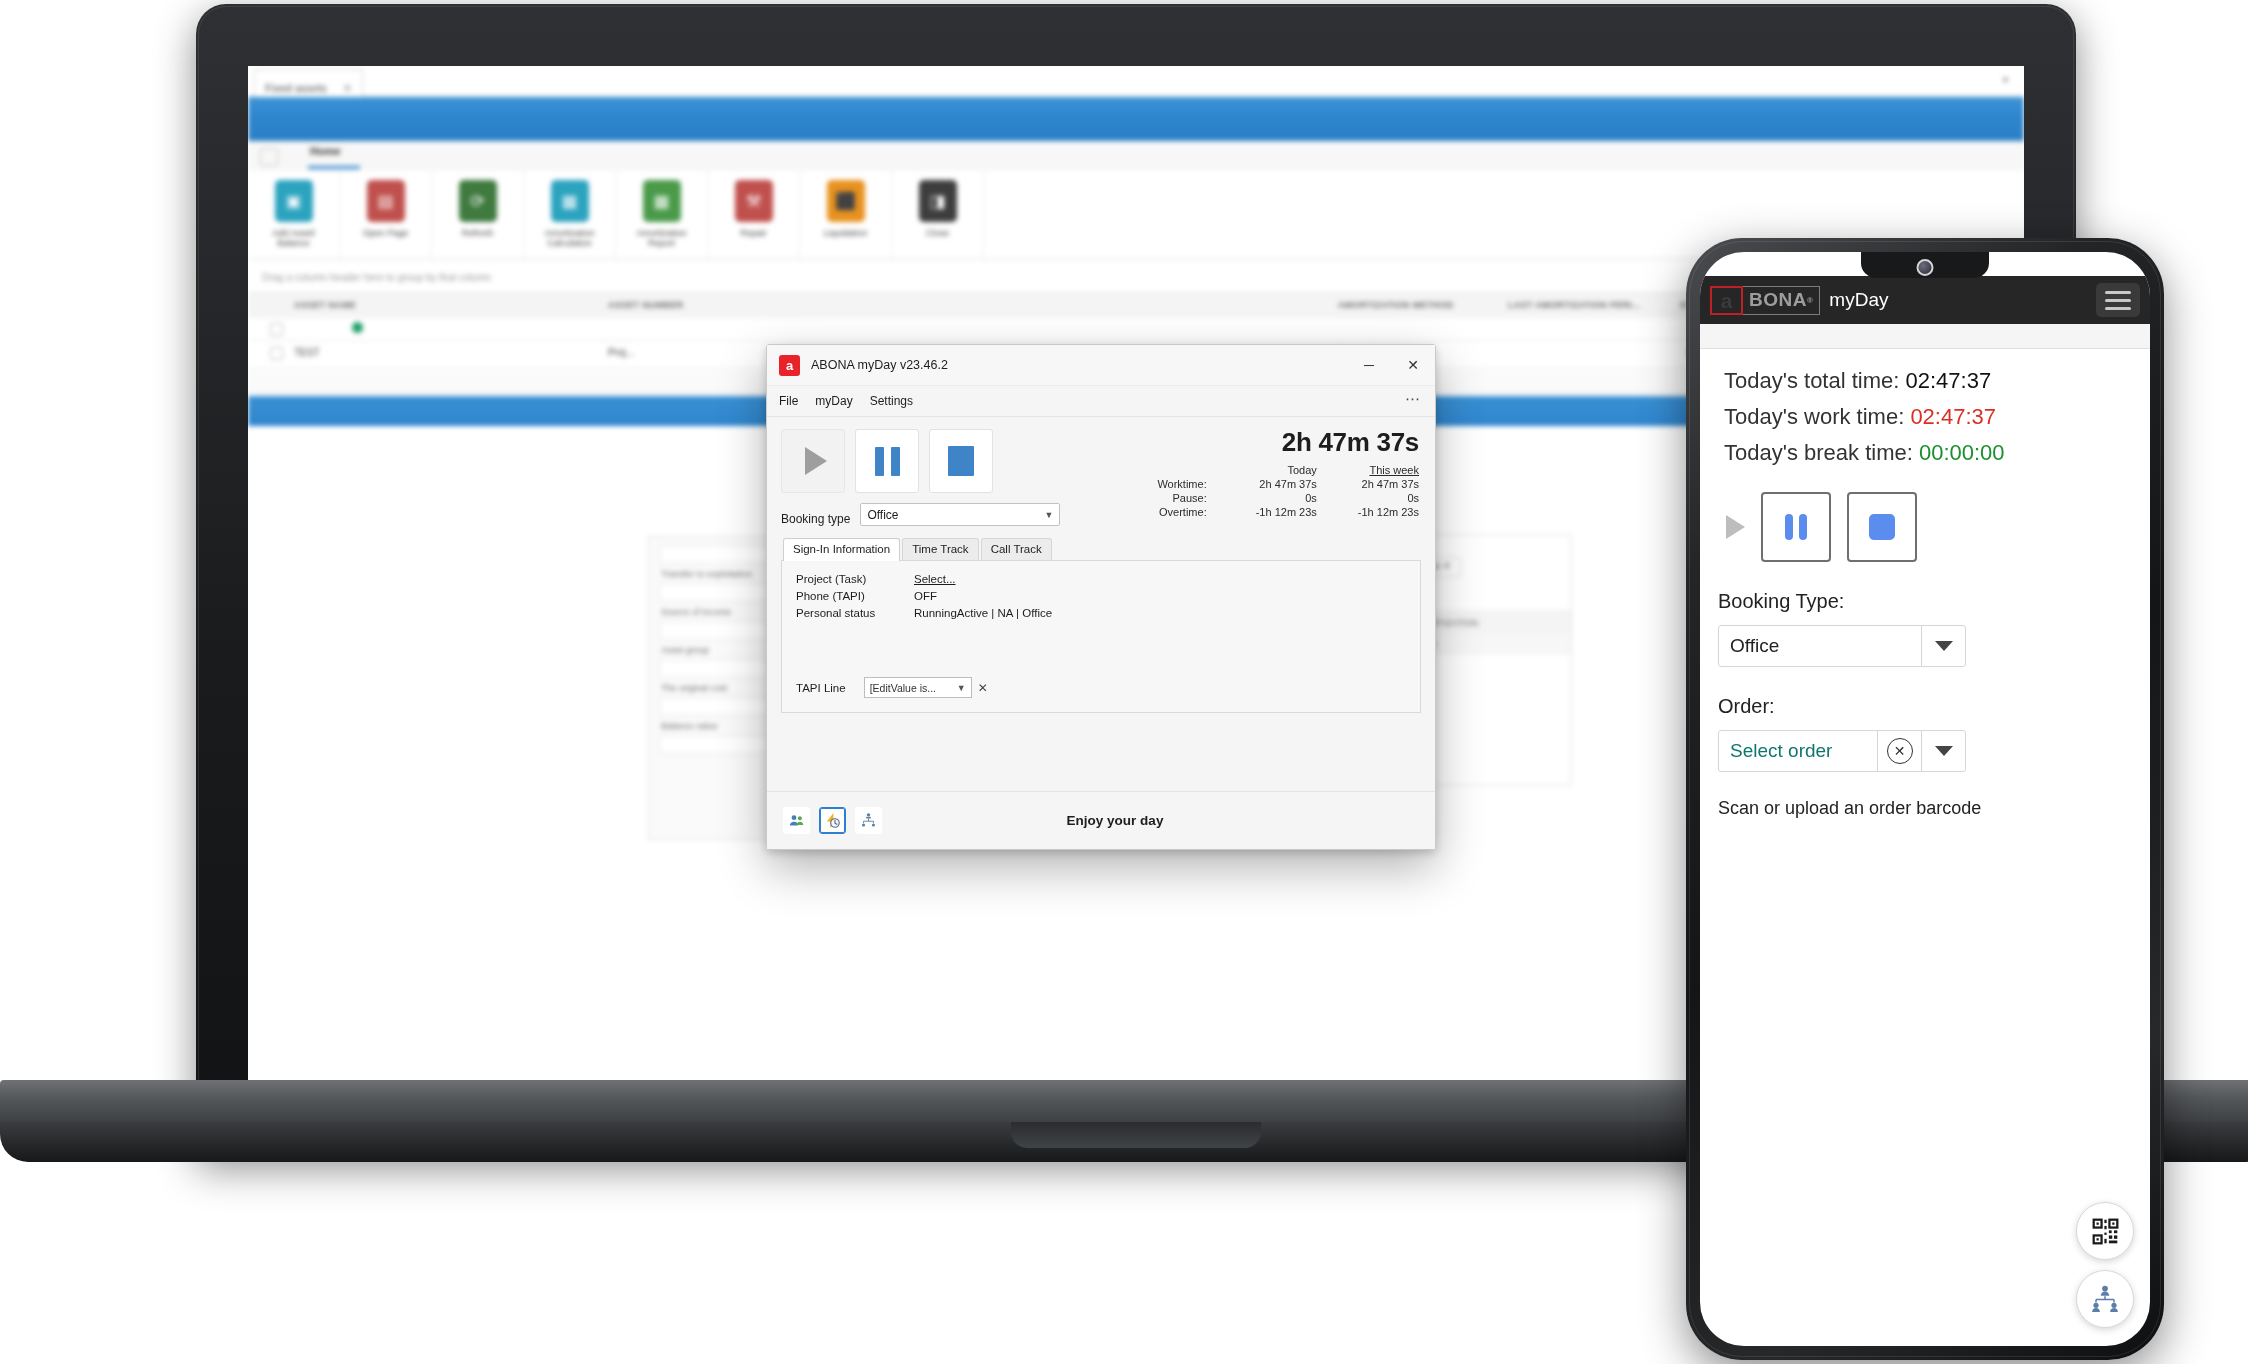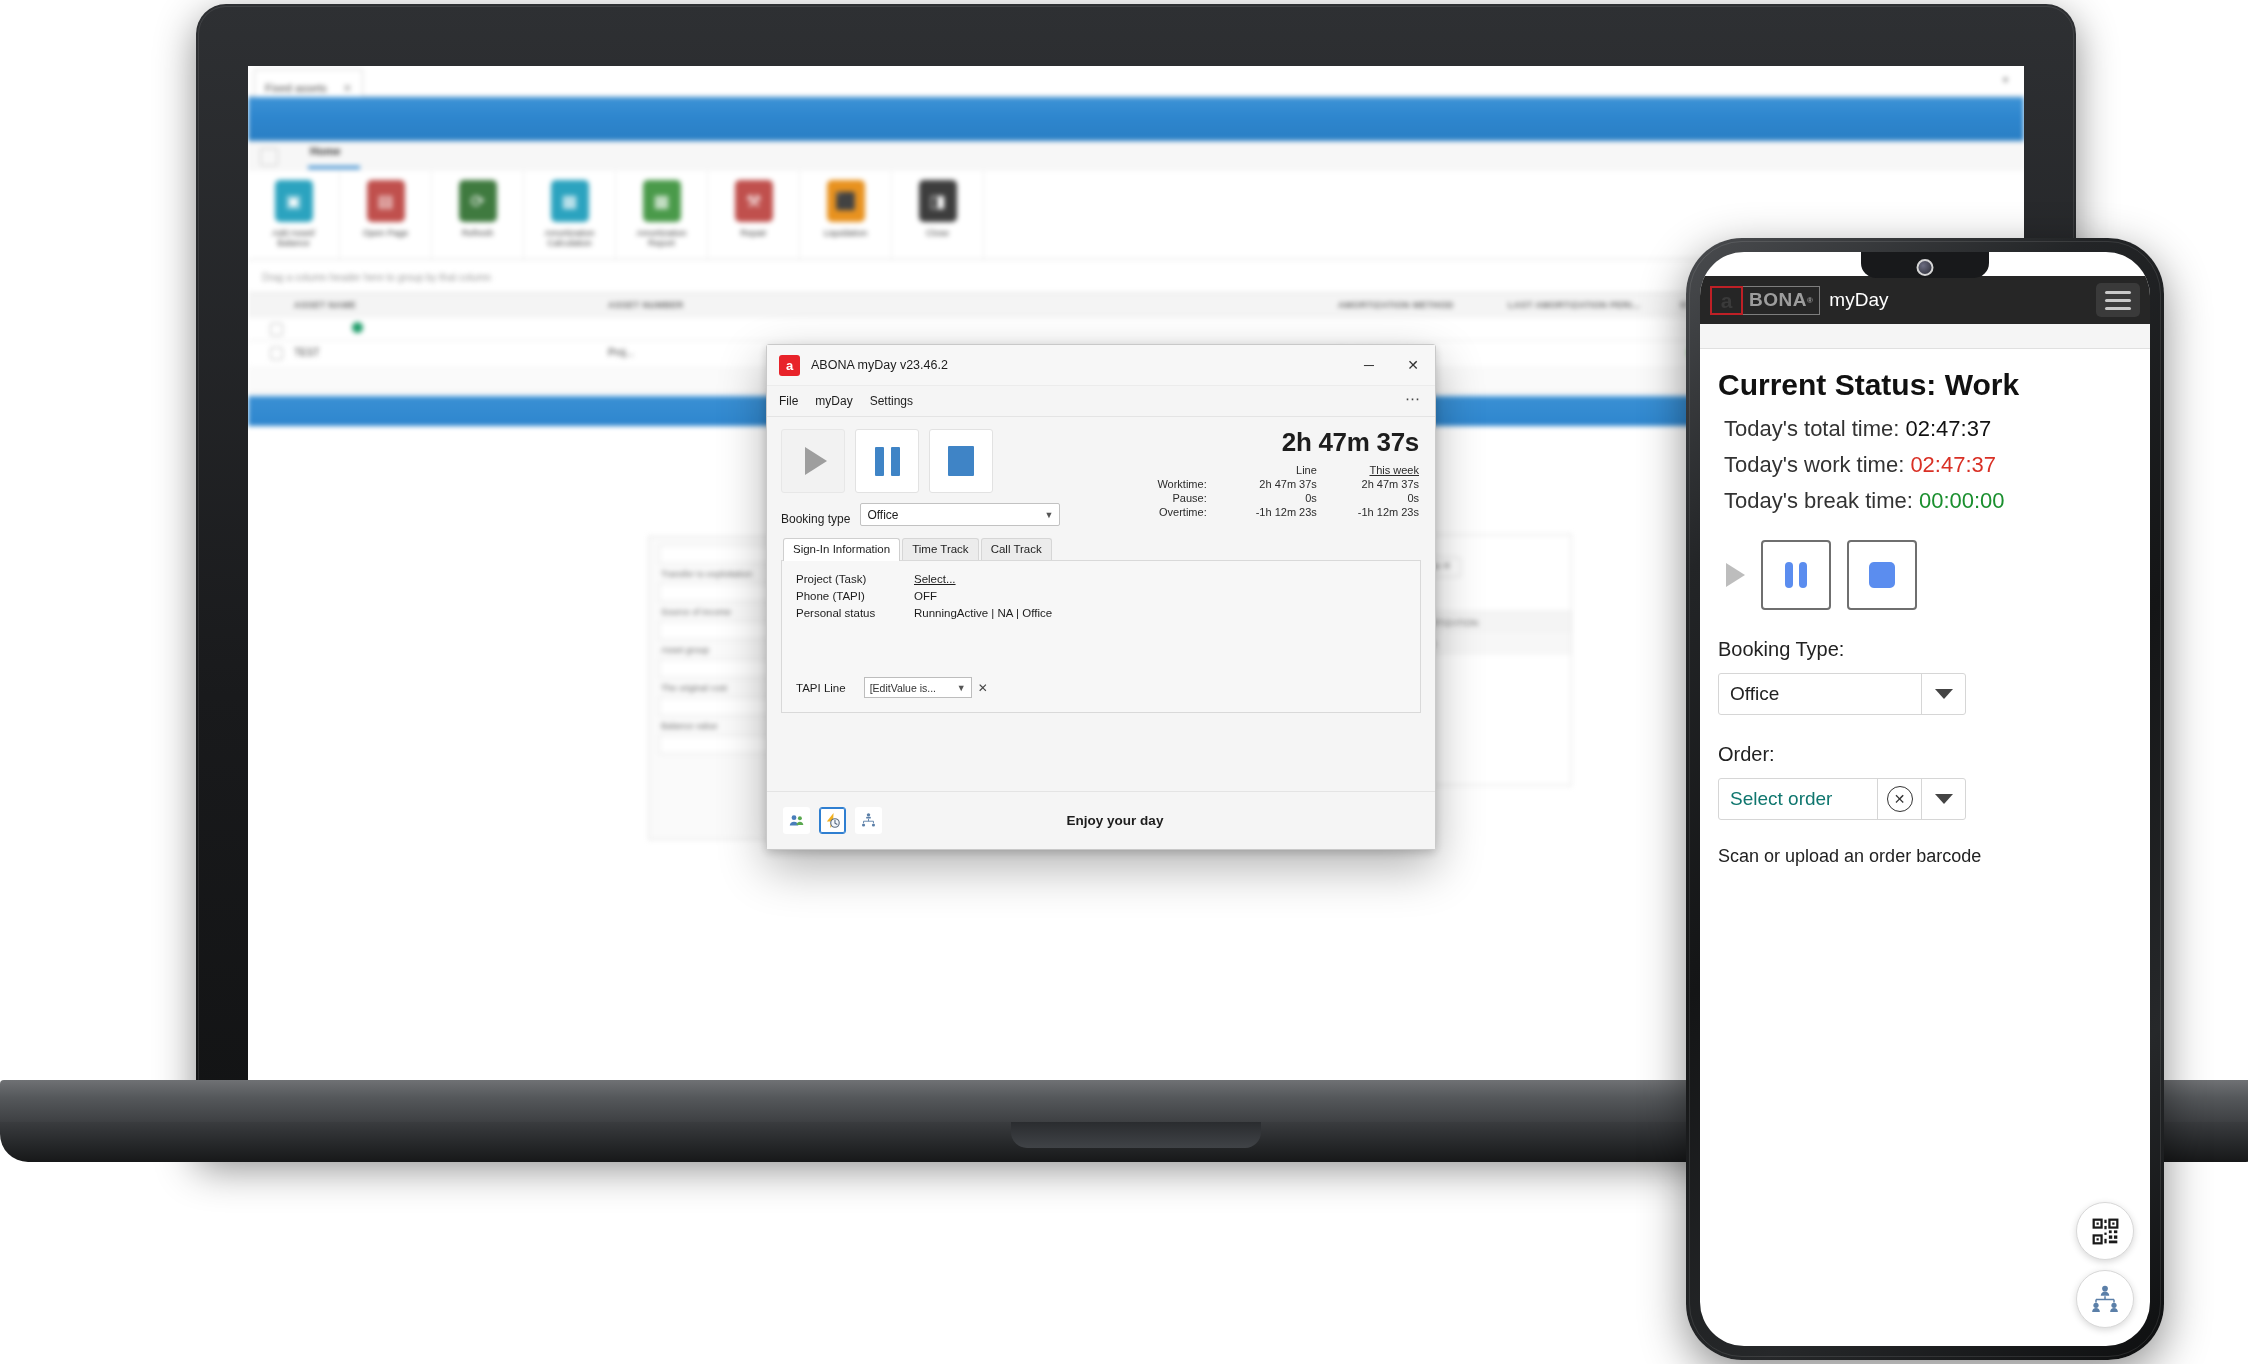--- a/index.html
+++ b/index.html
@@ -382,21 +382,21 @@
             <div class="stop"></div>
           </div>
         </div>
 
         <div class="dlg-stats">
           <div class="bigtime">2h 47m 37s</div>
           <table class="st-tbl">
             <tbody>
                 <tr>
               <th></th>
-              <th>Line</th>
+              <th>Today</th>
               <th class="wk">This week</th>
             </tr>
             <tr>
               <td class="lab">Worktime:</td>
               <td class="v-red">2h 47m 37s</td>
               <td class="v-red">2h 47m 37s</td>
             </tr>
             <tr>
               <td class="lab">Pause:</td>
               <td class="v-green">0s</td>
@@ -511,21 +511,20 @@
       <div class="ph-burger">
           <i></i>
           <i></i>
           <i></i>
         </div>
     </div>
 
     <div class="ph-strip"></div>
 
     <div class="ph-content">
-      <div class="ph-h1">Current Status: Work</div>
 
       <div class="ph-line">
         <span>Today's total time: </span><span style="color:#111">02:47:37</span>
       </div>
       <div class="ph-line">
         <span>Today's work time: </span><span style="color:#d93025">02:47:37</span>
       </div>
       <div class="ph-line">
         <span>Today's break time: </span><span style="color:#1a8f2e">00:00:00</span>
       </div>

